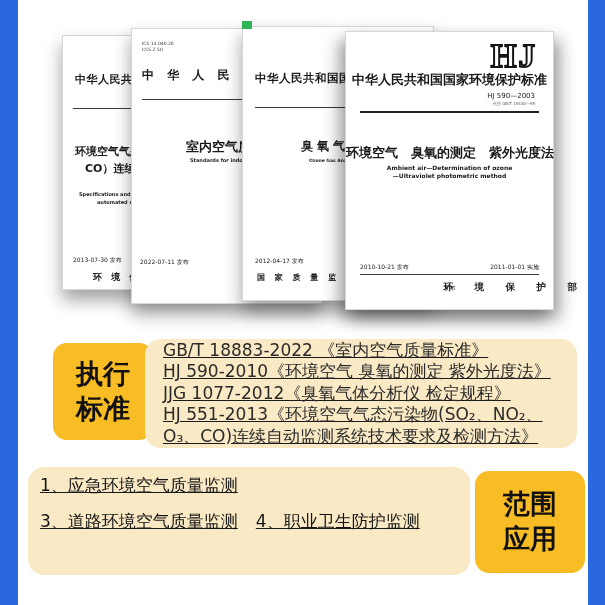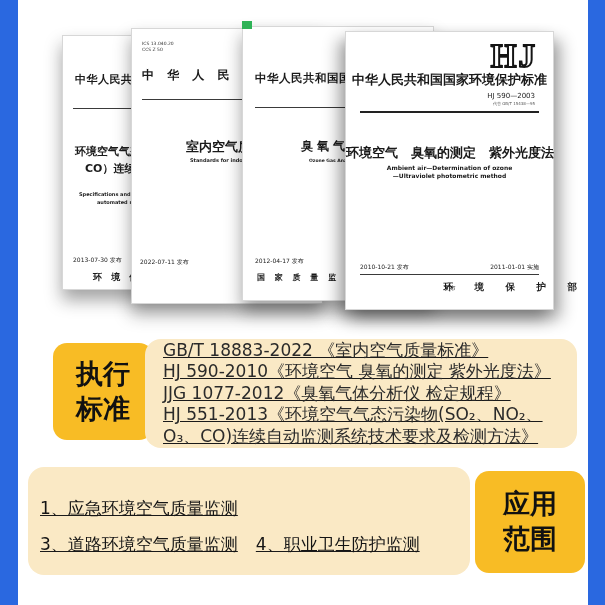--- a/index.html
+++ b/index.html
@@ -71,21 +71,21 @@
          align-items:center;justify-content:center;font-weight:bold;color:#111;}
   .badge span{line-height:1.28;}
   .std-badge{left:33px;top:343px;width:100px;height:97px;font-size:27px;margin-left:20px;}
   .cream{position:absolute;background:#FAE9C5;border-radius:16px;box-sizing:border-box;text-decoration:underline;}
   .std-box{left:145px;top:339px;width:432px;height:109px;display:flex;flex-direction:column;
            justify-content:center;padding-left:18px;}
   .std-box .line{font-size:17px;line-height:21.4px;color:#2a2a2a;white-space:nowrap;}
 
   
   .app-box{left:28px;top:467px;width:442px;height:108px;display:flex;flex-direction:column;
-           justify-content:center;padding-left:12px;padding-top:10px;row-gap:19px;}
+           padding-left:12px;padding-top:10px;row-gap:19px;}
   .app-row{display:flex;column-gap:18px;}
   .app-row .item{font-size:17px;line-height:1;color:#141414;white-space:nowrap;}
   .app-badge{left:475px;top:471px;width:110px;height:102px;font-size:27px;}
 </style>
 </head>
 <body>
 
 <div class="page">
   <div class="stripe left"></div>
   <div class="stripe right"></div>
@@ -164,16 +164,16 @@
   <div class="cream app-box">
     <div class="app-row">
       <span class="item">1、应急环境空气质量监测</span>
     </div>
     <div class="app-row">
       <span class="item">3、道路环境空气质量监测</span>
       <span class="item">4、职业卫生防护监测</span>
     </div>
   </div>
   <div class="badge app-badge">
+    <span>范围</span>
     <span>应用</span>
-    <span>范围</span>
   </div>
 </div>
 
 </body></html>

